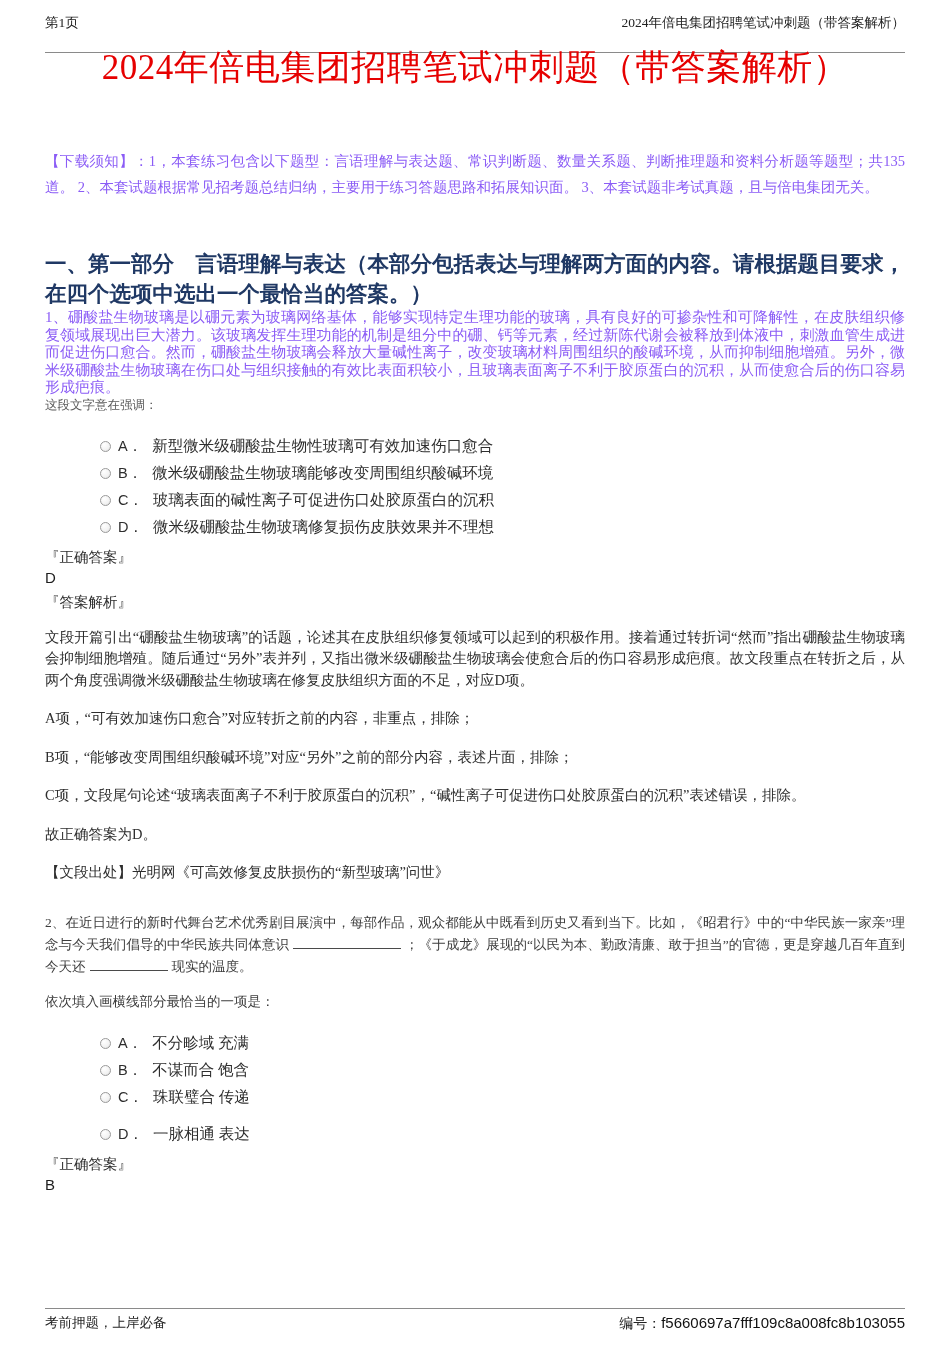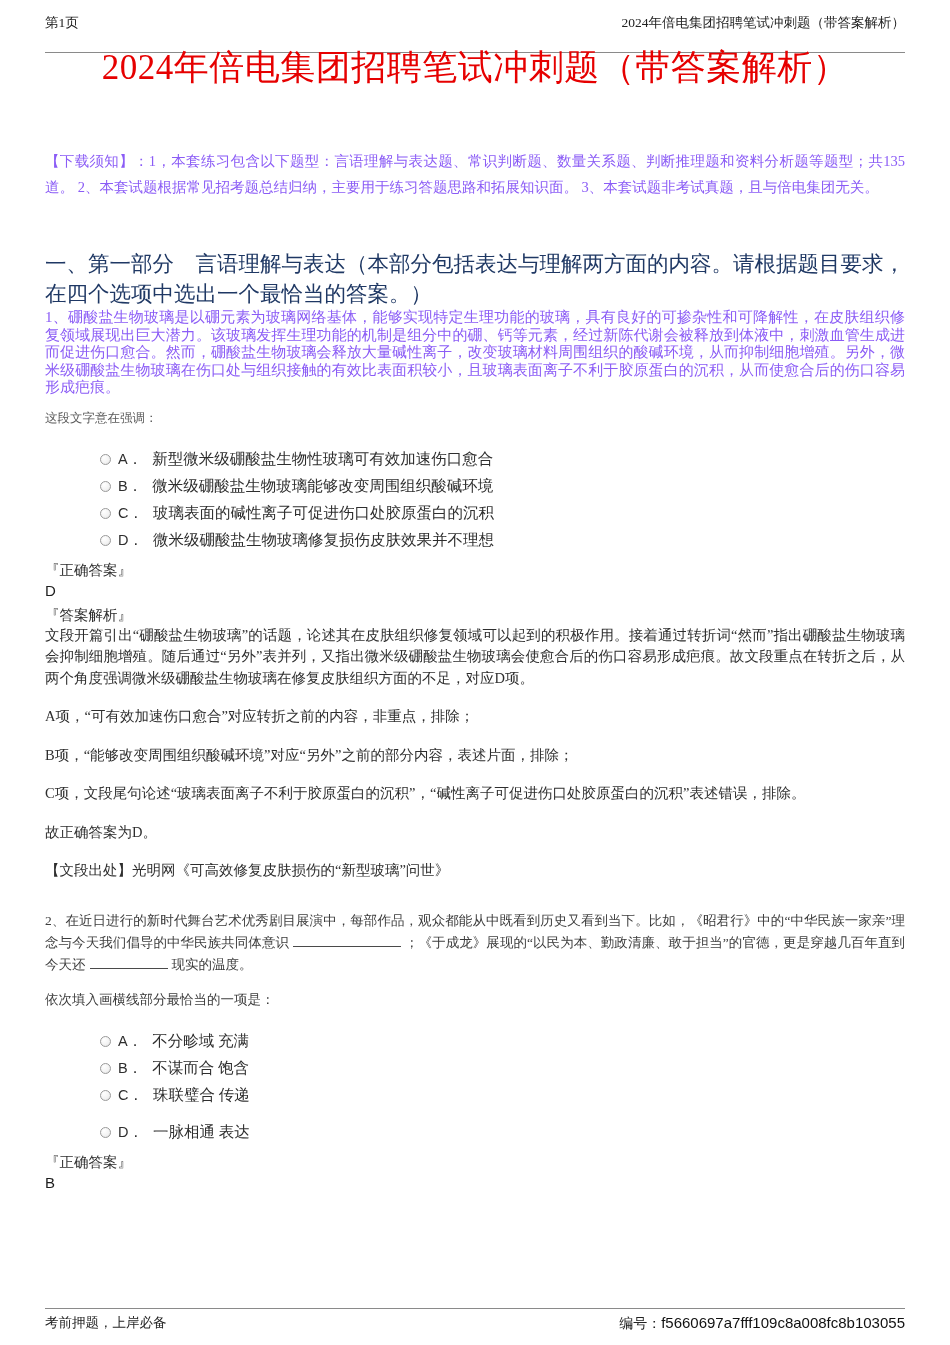--- a/index.html
+++ b/index.html
@@ -33,33 +33,32 @@
 
   .content { position: absolute; top: 148px; left: 45px; right: 45px; }
 
   .notice {
     font-size: 14.5px; line-height: 26px; color: #8b5cf6;
     text-align: justify;
   }
 
   .section-heading {
     margin-top: 49px;
-    font-size: 21.5px; font-weight: 400;
+    font-size: 21.5px; font-weight: 700;
     line-height: 30px;
     color: #1f3864;
   }
 
   .stem {
     margin-top: 0;
     font-size: 15px; line-height: 17.5px;
     color: #8b5cf6;
     text-align: justify;
   }
   .prompt {
-    margin-top: 13px;
     font-size: 12.5px; color: #5a5a5a;
   }
 
   .options { margin-top: 19px; }
   .option {
     display: flex; align-items: center;
     height: 27px;
     padding-left: 55px;
     font-size: 15.5px; color: #2e2e2e;
     cursor: default;
@@ -80,21 +79,21 @@
     margin-top: 2px;
     font-family: "Liberation Sans", sans-serif;
     font-size: 15px; color: #1d1d1d;
   }
   .analysis-label { margin-top: 7px; font-size: 14.5px; color: #2e2e2e; }
 
   .para {
     font-size: 14.5px; line-height: 21.5px; color: #2e2e2e;
     text-align: justify;
   }
-  .p-main { margin-top: 0; }
+  .p-main { margin-top: 15px; }
   .p-item { margin-top: 17px; }
 
   .stem2 {
     margin-top: 28px;
     font-size: 13.5px; line-height: 22px;
     color: #3c3c3c;
     text-align: justify;
   }
   .blank {
     display: inline-block;

